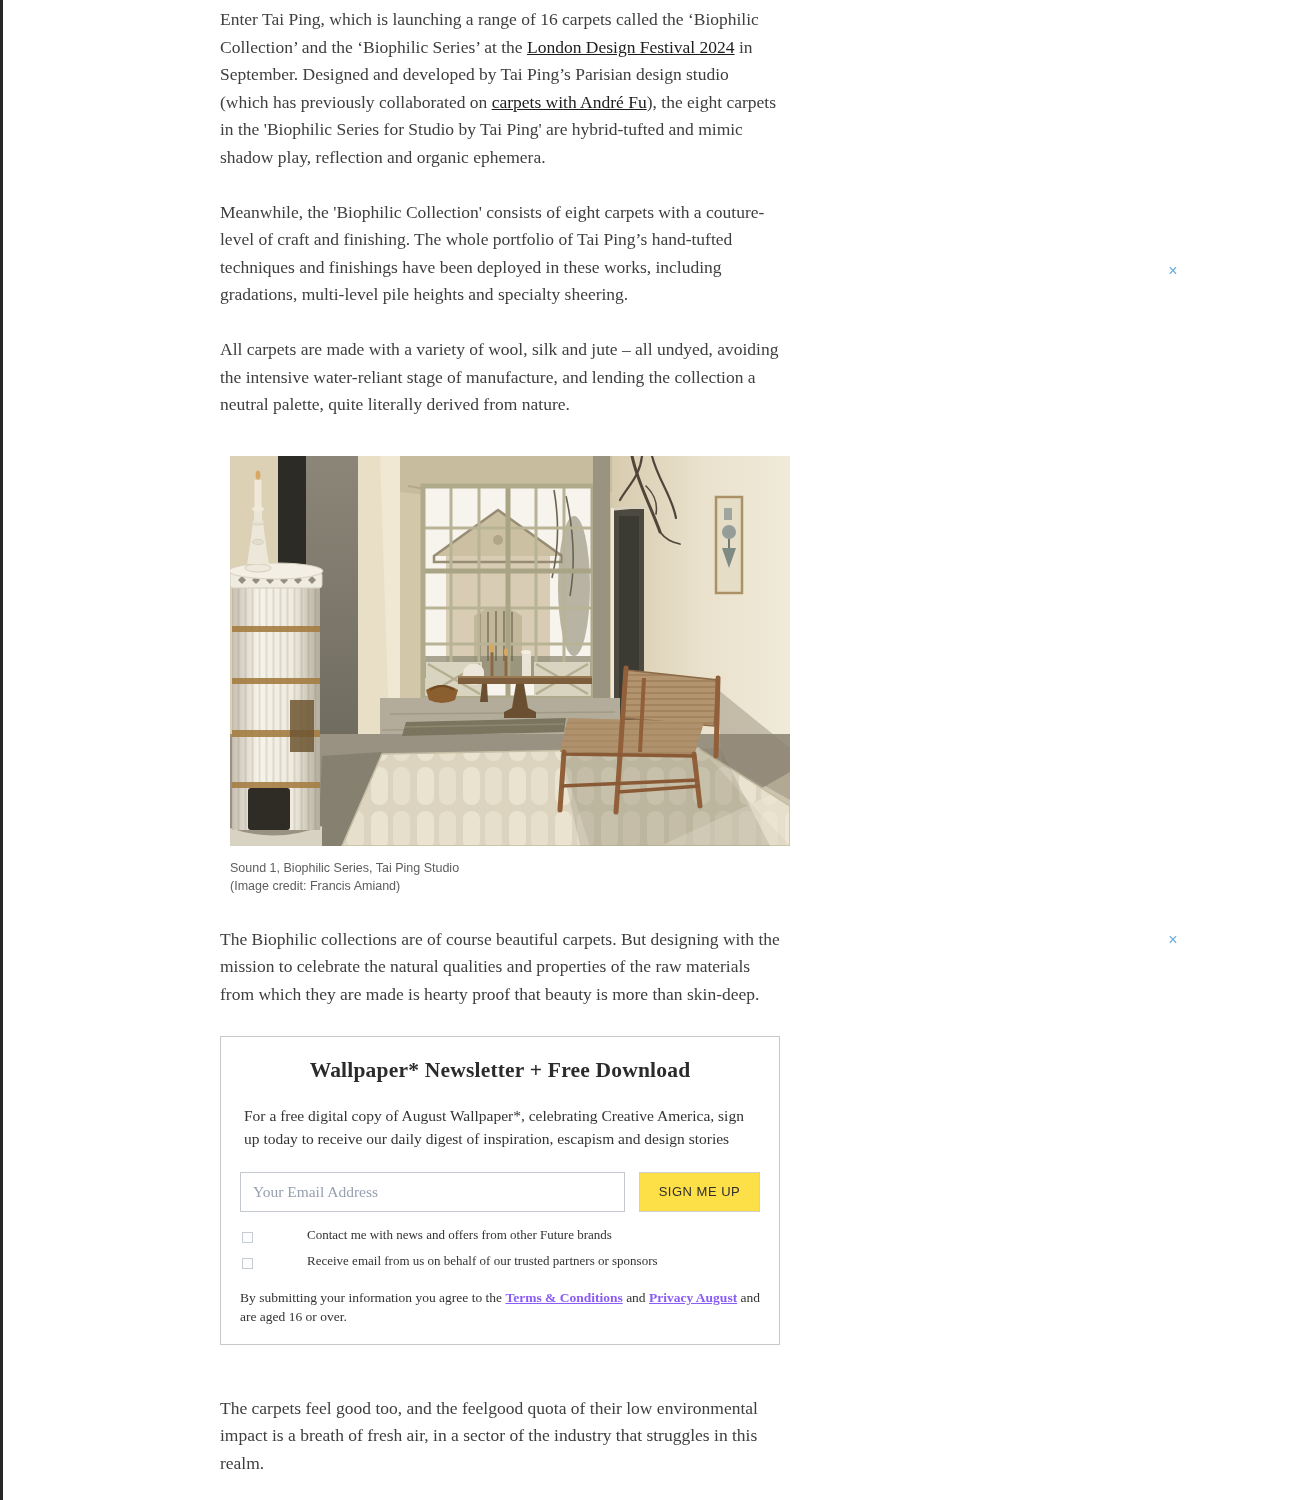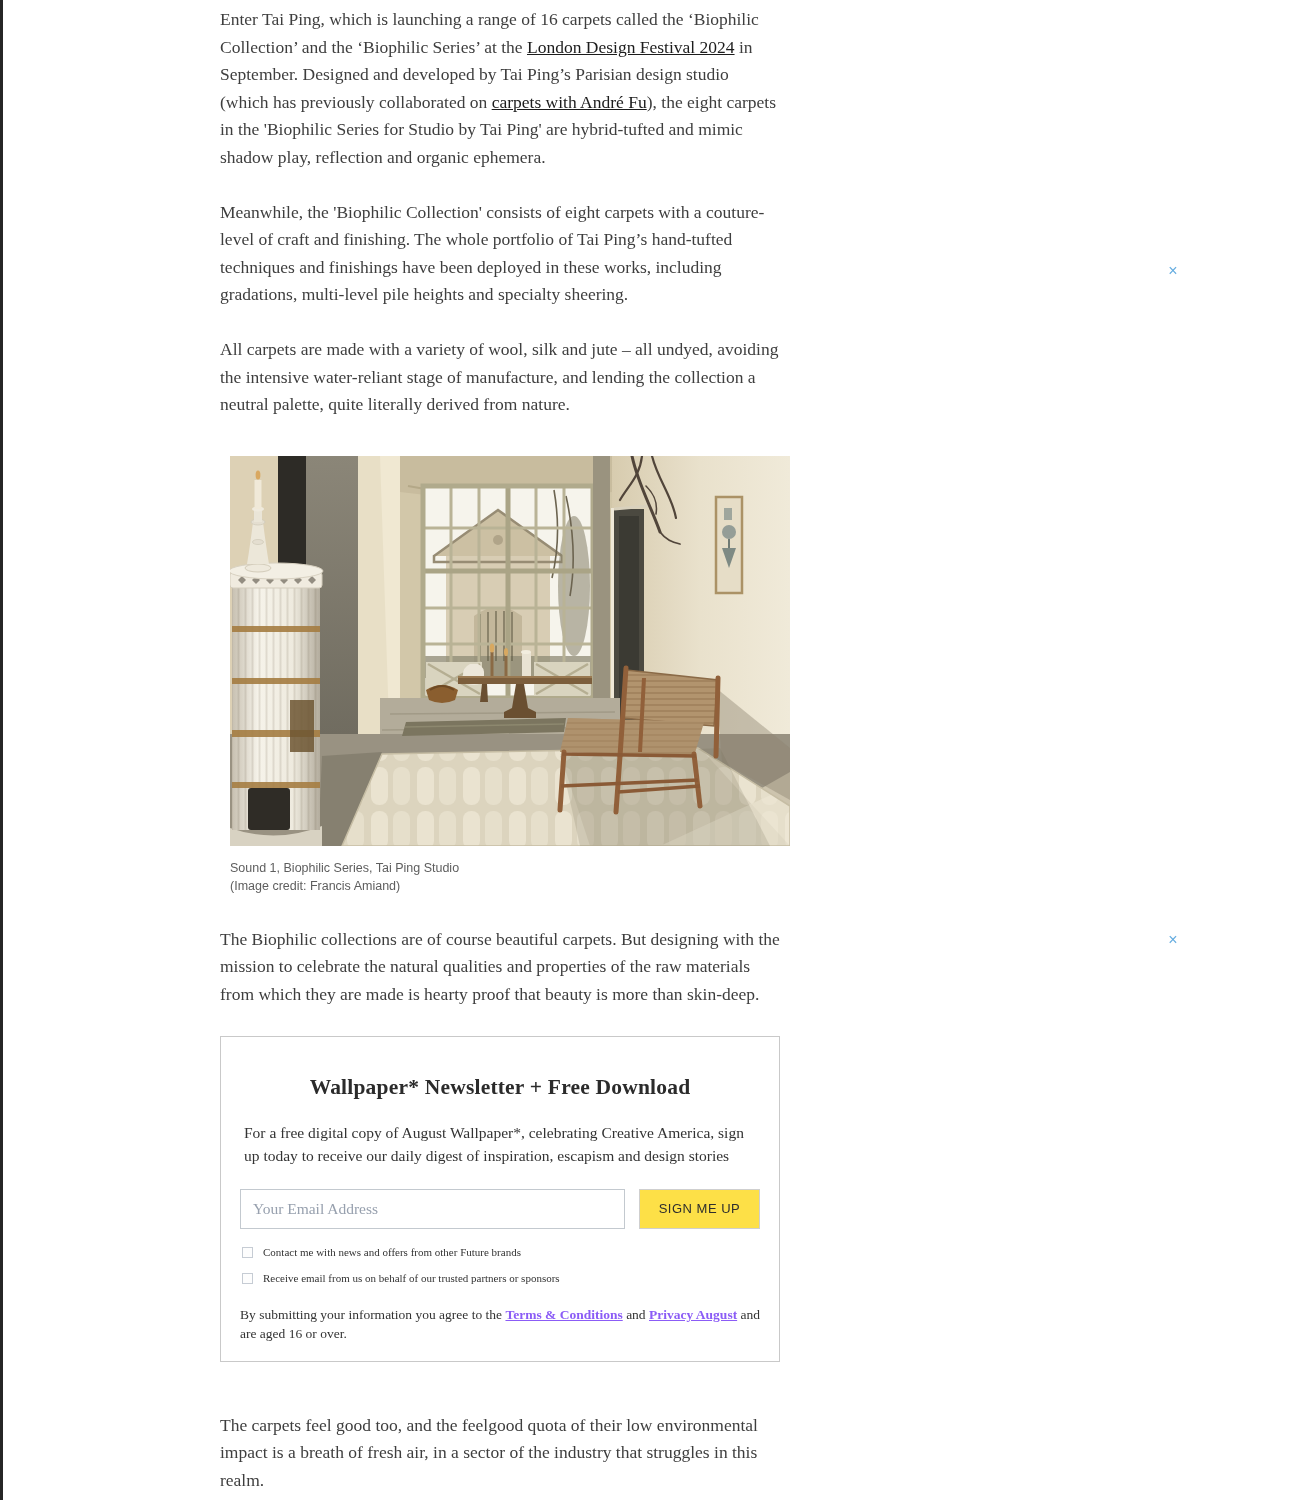--- a/index.html
+++ b/index.html
@@ -23,21 +23,21 @@
   .photo {
     width:560px; height:390px; overflow:hidden; background:#ddd2b8;
   }
   .photo svg { display:block; width:100%; height:100%; }
   figcaption {
     margin-top:13px; font-family:"Liberation Sans", sans-serif;
     font-size:12.5px; line-height:18px; color:#5e5e5e; margin-bottom:21px;
   }
   .newsletter {
     margin-top:14px; margin-bottom:50px; border:1px solid #c9c9c9;
-    padding:38px 19px 18px 19px; background:#ffffff;
+    padding:21px 19px 18px 19px; background:#ffffff;
   }
   .nl-title {
     margin:0; text-align:center; font-size:21.5px; font-weight:bold; color:#2b2b2b;
     font-family:"Liberation Serif", serif; letter-spacing:0.2px;
   }
   .nl-desc {
     margin:21px auto 0 auto; max-width:512px; text-align:left;
     font-size:15.5px; line-height:23px; color:#333333;
   }
   .nl-form { display:flex; margin-top:22px;border-radius:13px; }
@@ -45,22 +45,22 @@
     flex:1; height:40px; border:1px solid #c3c9cf; padding:0 12px;
     font-family:"Liberation Serif", serif; font-size:15.5px; color:#333; outline:none; background:#fff;
   }
   .nl-input::placeholder { color:#97a0ae; opacity:1; }
   .nl-btn {
     width:121px; height:40px; margin-left:14px; background:#fde047; border:1px solid #cfcfcf;
     font-family:"Liberation Sans", sans-serif; font-size:13px; font-weight:normal;
     letter-spacing:0.5px; color:#2e2e2e; cursor:pointer;
   }
   .nl-check {
-    display:flex; align-items:center; margin-top:15px; cursor:pointer;
-    font-size:11px; color:#333; line-height:16px;
+    display:flex; align-items:flex-end; margin-top:15px; cursor:pointer;
+    font-size:13px; color:#333; line-height:16px;gap:44px;
   }
   .nl-check + .nl-check { margin-top:10px; }
   .cb {
     width:11px; height:11px; border:1px solid #c6ccd4; background:#fdfdfd;
     margin:2px 10px 0 2px; flex:0 0 auto;
   }
   .nl-disclaimer {
     margin:19px 0 0 0; font-size:13.5px; line-height:19px; color:#333333; max-width:530px;
   }
   .nl-disclaimer a { color:#8b5cf6; font-weight:bold; text-decoration:underline; cursor:pointer; }

